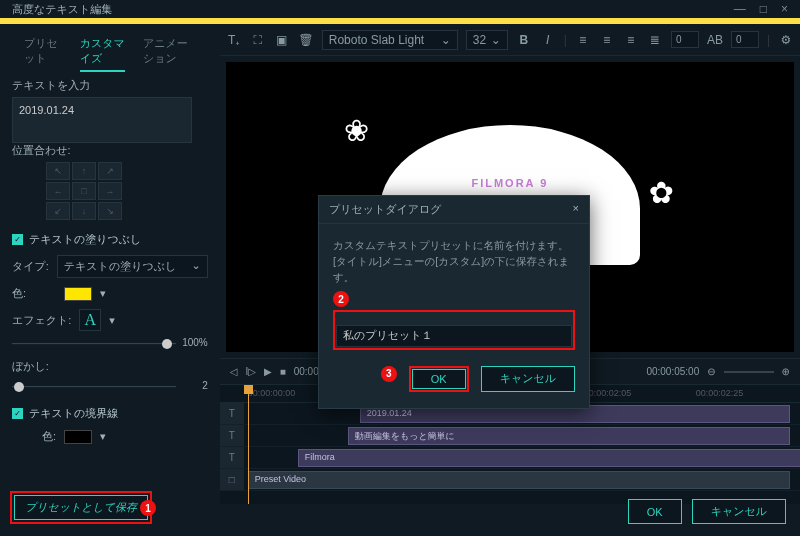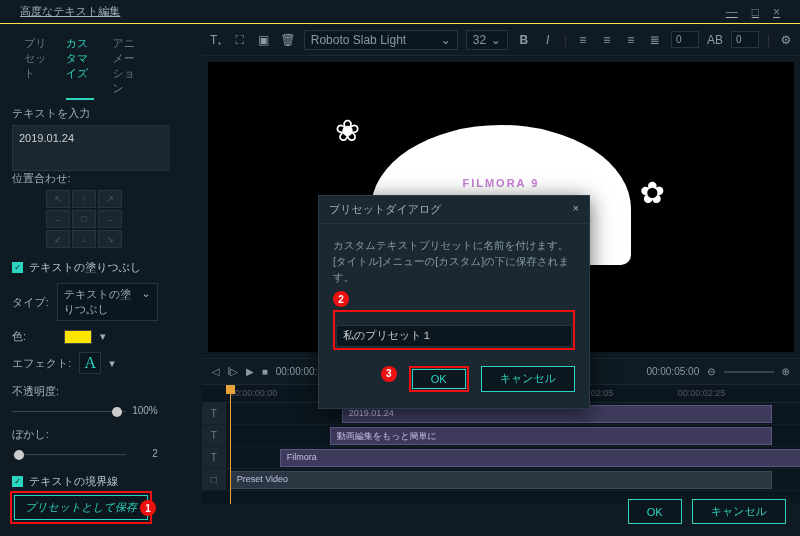--- a/index.html
+++ b/index.html
@@ -1,23 +1,23 @@
 <!DOCTYPE html>
 <html><head>
 <meta charset="utf-8">
 <style>
 * { margin:0; padding:0; box-sizing:border-box; font-family:"Meiryo",sans-serif; }
 body { background:#0f1a22; color:#a0b0b8; font-size:11px; width:800px; height:536px; overflow:hidden; position:relative; }
-.titlebar { height:24px; display:flex; align-items:center; padding:0 20px; border-bottom:1px solid #fde047;text-decoration:underline; }
+.titlebar { height:24px; display:flex; align-items:center; padding:0 12px; border-bottom:6px solid #fde047; }
 .titlebar .winbtns { margin-left:auto; display:flex; gap:14px; font-size:12px; color:#7a8a92; }
 .winbtns span { cursor:pointer; }
 .tabs { display:flex; gap:18px; padding:4px 12px 0; font-size:11px; }
 .tabs div { padding-bottom:4px; color:#6a7a82; }
 .tabs .active { color:#2dd4bf; border-bottom:2px solid #2dd4bf; }
-.mainrow { display:flex; height:480px;gap:32px; }
+.mainrow { display:flex; height:480px; }
 .sidebar { width:220px; padding:8px 12px; overflow:hidden; }
 .label { font-size:11px; margin:6px 0 4px; }
 .textinput { width:180px; height:46px; background:#1a2630; border:1px solid #263440; padding:6px; color:#ccc; font-size:11px; }
 .aligngrid { display:grid; grid-template-columns:repeat(3,24px); gap:2px; margin:4px 0 12px 34px; }
 .aligngrid div { width:24px; height:18px; background:#1a2630; border:1px solid #263440; display:flex; align-items:center; justify-content:center; font-size:9px; color:#556; }
 .section { margin-top:10px; }
 .sechdr { display:flex; align-items:center; gap:6px; font-size:11px; color:#b8c8d0; }
 .chk { width:11px; height:11px; background:#2dd4bf; display:inline-flex; align-items:center; justify-content:center; color:#0a1218; font-size:8px; }
 .row { display:flex; align-items:center; gap:8px; margin-top:8px; font-size:11px; }
 .select { flex:1; background:#0c161e; border:1px solid #263440; padding:3px 6px; color:#a0b0b8; display:flex; justify-content:space-between; }
@@ -28,21 +28,21 @@
 .slider .knob { position:absolute; top:4px; width:10px; height:10px; border-radius:50%; background:#ccc; }
 .slider .val { position:absolute; right:0; top:2px; font-size:10px; }
 .savepreset { position:absolute; left:10px; bottom:12px; }
 .savepreset button { background:#0c161e; border:1px solid #2dd4bf; color:#2dd4bf; padding:4px 10px; font-size:11px;font-style:italic; }
 .redbox { border:2px solid #e11; }
 .badge { position:absolute; width:16px; height:16px; border-radius:50%; background:#e11; color:#fff; display:flex; align-items:center; justify-content:center; font-size:10px; font-weight:bold; }
 
 .rightpane { flex:1; display:flex; flex-direction:column; }
 .toolbar { height:32px; display:flex; align-items:center; gap:8px; padding:0 6px; border-bottom:1px solid #1a2832; font-size:12px; color:#8a9aa2; }
 .toolbar .icn { width:16px; height:16px; display:flex; align-items:center; justify-content:center; }
-.toolbar .font { background:#0c161e; border:1px solid #263440; padding:2px 6px; width:154px; display:flex; justify-content:space-between; }
+.toolbar .font { background:#0c161e; border:1px solid #263440; padding:2px 6px; width:136px; display:flex; justify-content:space-between; }
 .toolbar .size { background:#0c161e; border:1px solid #263440; padding:2px 6px; width:42px; display:flex; justify-content:space-between; }
 .toolbar .num { background:#0c161e; border:1px solid #263440; padding:2px 4px; width:28px; font-size:10px; }
 .preview { flex:1; background:#000; margin:6px; position:relative; overflow:hidden; }
 .filmora { position:absolute; left:50%; top:46%; transform:translate(-50%,-50%); }
 .filmora .shape { width:260px; height:140px; background:#fff; border-radius:50% 50% 10px 10px / 60% 60% 10px 10px; position:relative; }
 .filmora .txt { position:absolute; top:52px; width:100%; text-align:center; color:#c77dd8; font-weight:bold; font-family:sans-serif; letter-spacing:2px; }
 .filmora .leaf { position:absolute; color:#fff; font-size:30px; }
 
 .playbar { height:26px; display:flex; align-items:center; gap:8px; padding:0 10px; color:#8a9aa2; font-size:10px; border-top:1px solid #1a2832; }
 .playbar .t2 { margin-left:auto; }
@@ -114,21 +114,20 @@
       <div class="row">
         <span style="width:44px">色:</span>
         <div class="swatch" style="background:#ffe600"></div>
         <span>▾</span>
       </div>
       <div class="row">
         <span>エフェクト:</span>
         <div class="effectA">A</div>
         <span>▾</span>
       </div>
-      <div class="label" style="margin-top:10px">不透明度:</div>
       <div class="slider">
         <div class="track"></div>
           <div class="knob" style="right:36px"></div>
         <span class="val">100%</span>
       </div>
       <div class="label">ぼかし:</div>
       <div class="slider">
         <div class="track"></div>
           <div class="knob" style="left:2px"></div>
         <span class="val">2</span>

